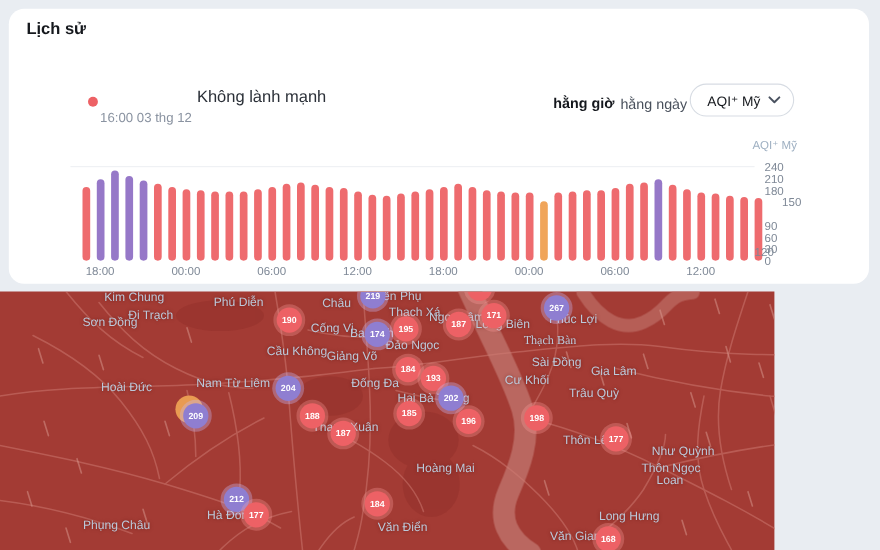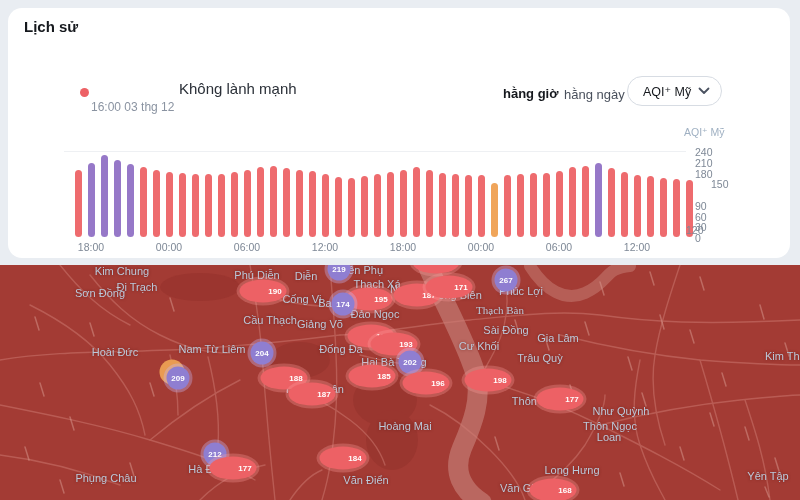--- a/index.html
+++ b/index.html
@@ -29,36 +29,36 @@
     padding:0 11px 0 15px;box-sizing:border-box;cursor:pointer;
   }
   .dropdown .dd-label{font-size:12.5px;color:#15181d;}
   .unit-label{position:absolute;left:676px;top:118px;font-size:10.5px;color:#9fb0c2;}
   .gridline{position:absolute;left:56px;top:143px;width:622px;height:1px;background:#eef0f3;}
   .bar{position:absolute;border-radius:3.5px;}
   .ytick{position:absolute;font-size:10.5px;color:#7e8896;width:24px;text-align:left;}
   .xtick{position:absolute;font-size:10.5px;color:#7e8896;transform:translateX(-50%);white-space:nowrap;}
   
   .map{
-    position:absolute;left:0;top:265px;width:800px;height:235px;
+    position:absolute;left:0;top:265px;width:704px;height:235px;
     background:#a33b34;overflow:hidden;cursor:grab;
   }
   .map svg{position:absolute;left:0;top:0;}
   .map-label{
     position:absolute;transform:translate(-50%,-50%);
     font-size:11px;color:#bcc9da;white-space:nowrap;
     text-shadow:0 0 3px rgba(90,20,16,0.65);
   }
   .marker{
     position:absolute;width:23px;height:23px;border-radius:50%;
     transform:translate(-50%,-50%);
     display:flex;align-items:center;justify-content:center;
     font-size:8px;font-weight:bold;color:#ffffff;cursor:pointer;
   }
-  .marker.u{box-shadow:0 0 0 3px rgba(255,160,160,0.30);padding-left:24px;}
+  .marker.u{box-shadow:0 0 0 3px rgba(255,160,160,0.30);}
   .marker.v{box-shadow:0 0 0 3px rgba(200,185,245,0.35);}
   .halo{
     position:absolute;width:25px;height:25px;border-radius:50%;
     transform:translate(-50%,-50%);
   }
 </style>
 </head>
 <body>
 
 <div class="card">
@@ -222,34 +222,34 @@
       <path d="M722,108 l4,13"></path>
         <path d="M765,222 l4,10"></path>
         <path d="M700,12 l4,13"></path>
       <path d="M600,17 l4,13"></path>
         <path d="M650,7 l4,13"></path>
         <path d="M570,120 l4,13"></path>
     </g>
   </svg>
   <div id="map-labels">
       <span class="map-label" style="left: 122px; top: 6px;">Kim Chung</span>
-      <span class="map-label" style="left: 217px; top: 10px; margin-left: 40px;">Phú Diễn</span>
+      <span class="map-label" style="left: 217px; top: 10px;">Phú Diễn</span>
       <span class="map-label" style="left: 137px; top: 22px;">Đi Trạch</span>
       <span class="map-label" style="left: 100px; top: 28px;">Sơn Đồng</span>
-      <span class="map-label" style="left: 306px; top: 11px;">Diễn</span>
+      <span class="map-label" style="left: 306px; top: 11px;">Châu</span>
       <span class="map-label" style="left: 362px; top: 5px;">Yên Phụ</span>
       <span class="map-label" style="left: 377px; top: 19px;">Thạch Xá</span>
       <span class="map-label" style="left: 415px; top: 24px;">Ngọc Lâm</span>
       <span class="map-label" style="left: 457px; top: 30px;">Long Biên</span>
       <span class="map-label" style="left: 521px; top: 26px;">Phúc Lợi</span>
       <span class="map-label" style="left: 500px; top: 45px; font-family: Liberation Serif, serif;">Thạch Bàn</span>
       <span class="map-label" style="left: 302px; top: 34px;">Cống Vị</span>
       <span class="map-label" style="left: 338px; top: 38px;">Ba Đình</span>
       <span class="map-label" style="left: 375px; top: 49px;">Đảo Ngọc</span>
-      <span class="map-label" style="left: 270px; top: 55px;">Cầu Thạch</span>
+      <span class="map-label" style="left: 270px; top: 55px;">Cầu Không</span>
       <span class="map-label" style="left: 320px; top: 59px;">Giảng Võ</span>
       <span class="map-label" style="left: 506px; top: 65px;">Sài Đồng</span>
       <span class="map-label" style="left: 558px; top: 73px;">Gia Lâm</span>
       <span class="map-label" style="left: 479px; top: 81px;">Cư Khối</span>
       <span class="map-label" style="left: 540px; top: 93px;">Trâu Quỳ</span>
       <span class="map-label" style="left: 786px; top: 91px;">Kim Thư</span>
       <span class="map-label" style="left: 115px; top: 87px;">Hoài Đức</span>
       <span class="map-label" style="left: 212px; top: 84px;">Nam Từ Liêm</span>
       <span class="map-label" style="left: 341px; top: 84px;">Đống Đa</span>
       <span class="map-label" style="left: 394px; top: 97px;">Hai Bà Trưng</span>

